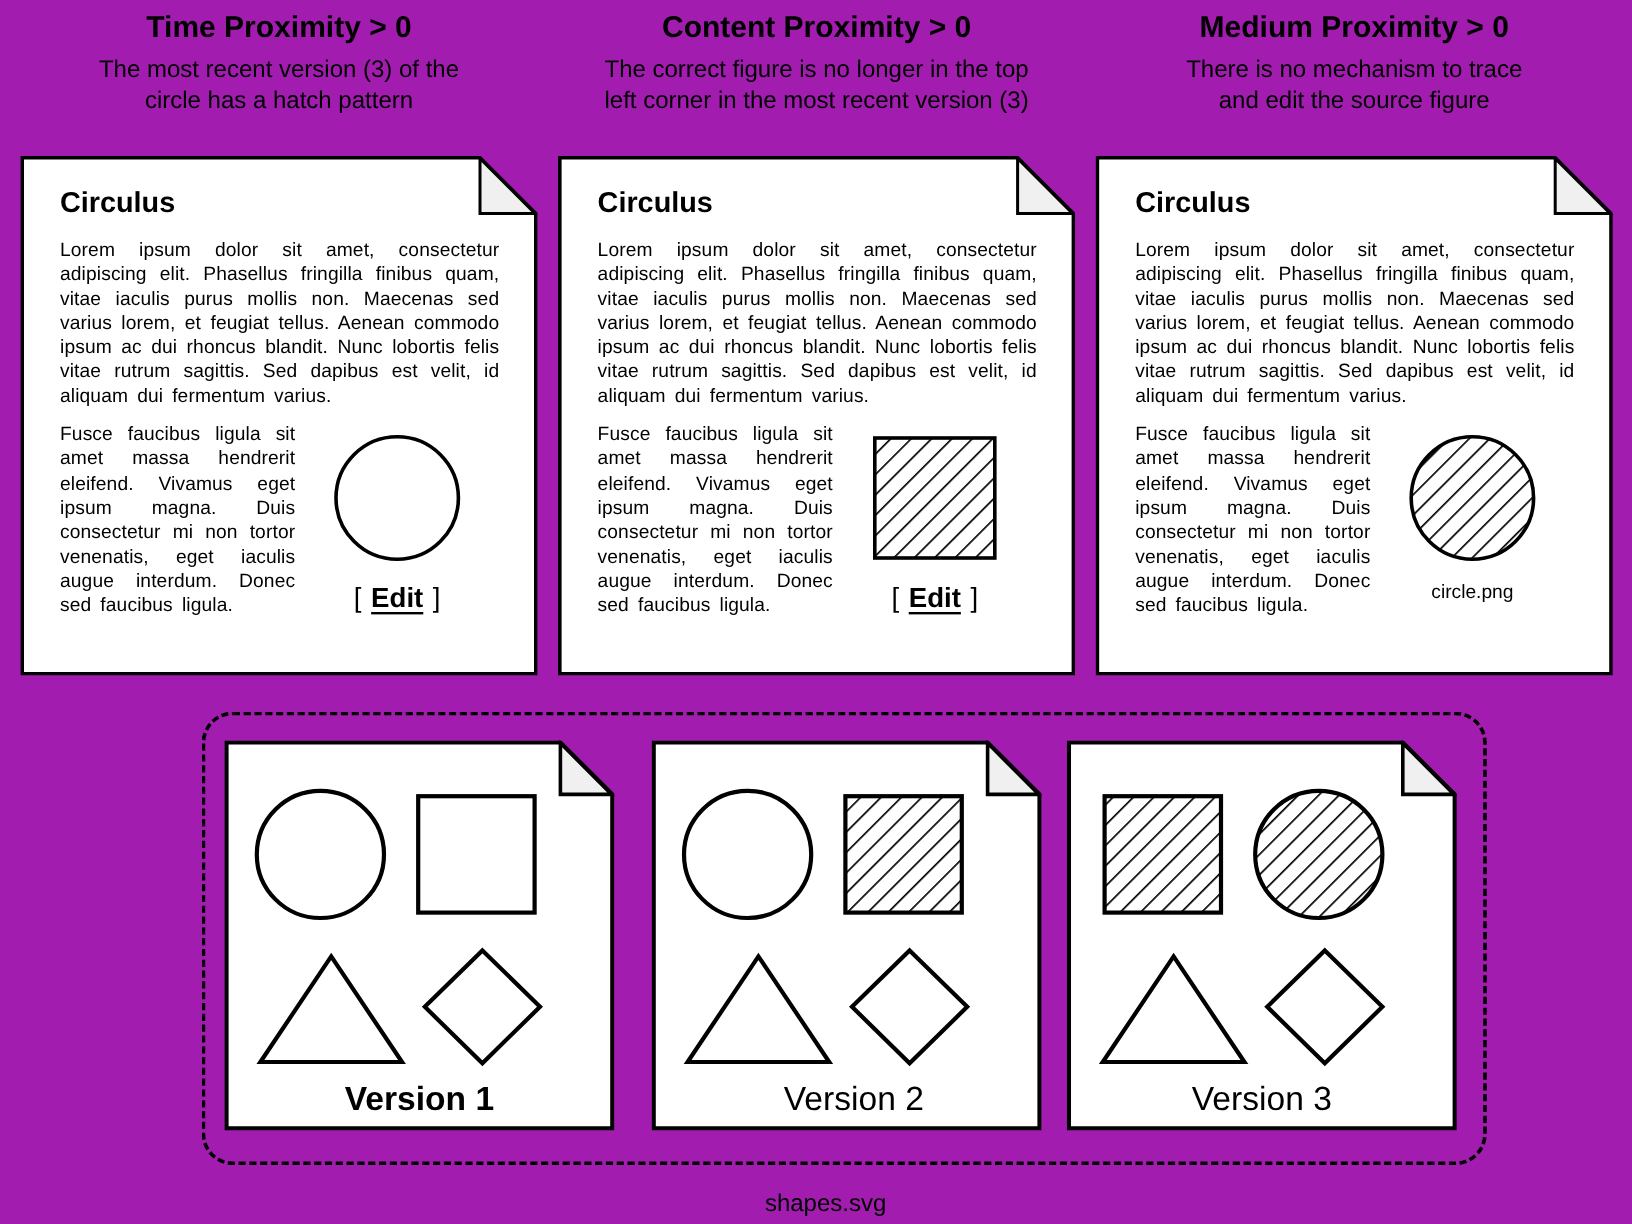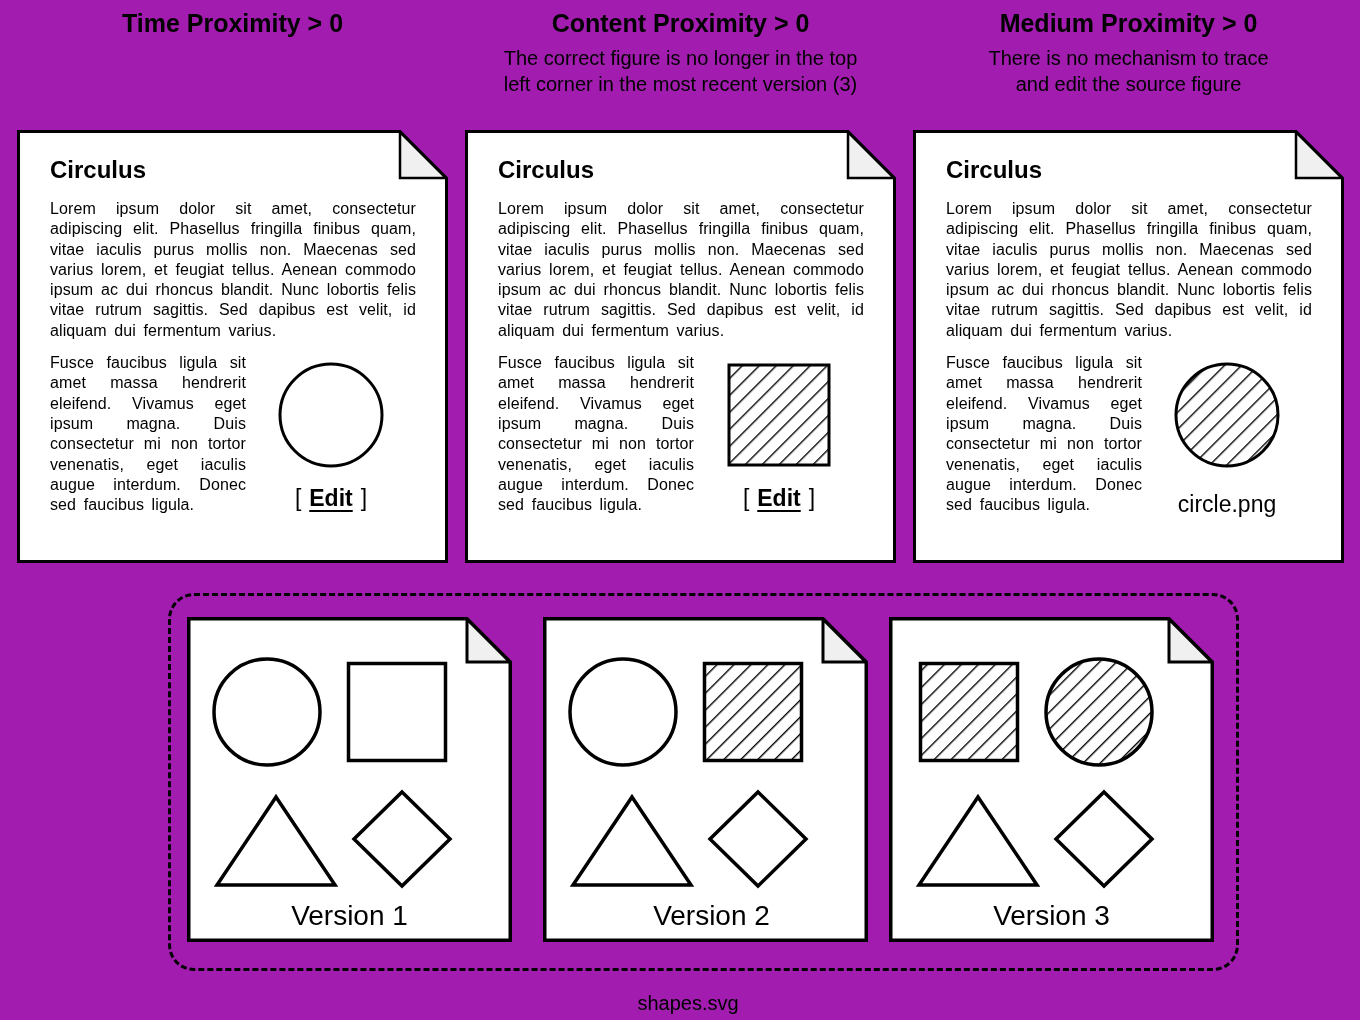--- a/index.html
+++ b/index.html
@@ -24,28 +24,28 @@
   }
   .doc-bottom{display:flex;margin-top:12px;}
   .doc-col{width:196px;flex:0 0 196px;}
   .fig-box{flex:1;display:flex;flex-direction:column;align-items:center;padding-top:6px;}
   .figure-svg{display:block;}
   .edit-caption{
     display:flex;gap:8px;align-items:baseline;margin-top:14px;
     font-size:23px;line-height:26px;cursor:pointer;
   }
   .edit-label{font-weight:700;text-decoration:underline;text-decoration-thickness:2px;text-underline-offset:4px;}
-  .file-caption{margin-top:20px;font-size:23px;line-height:26px;}
+  .file-caption{margin-top:10px;font-size:16px;line-height:26px;}
   
   .versions-panel{
     position:absolute;left:168px;top:593px;width:1071px;height:378px;
     border:3.5px dashed #000;border-radius:26px;box-sizing:border-box;
   }
   .version-card{position:absolute;top:21px;width:325px;height:325px;}
-  .v-0{left:16px;} .v-1{left:372px;padding-left:12px;} .v-2{left:718px;}
+  .v-0{left:16px;font-weight:bold;} .v-1{left:372px;padding-left:12px;} .v-2{left:718px;}
   .shapes-svg{position:absolute;top:0;left:0;z-index:1;}
   .version-label{
     position:absolute;left:0;bottom:10px;width:100%;z-index:1;
     text-align:center;font-size:28px;line-height:32px;
   }
   .file-label{
     position:absolute;left:168px;top:988px;width:1040px;
     text-align:center;font-size:20px;line-height:30px;
   }
 </style>
@@ -57,20 +57,22 @@
   <svg width="0" height="0" style="position:absolute" aria-hidden="true">
     <defs>
       <pattern id="hatch" patternUnits="userSpaceOnUse" width="12" height="12" patternTransform="rotate(45)">
         <line x1="0" y1="0" x2="0" y2="12" stroke="#000" stroke-width="2.8"></line>
       </pattern>
     </defs>
   </svg>
 
   <section class="column col-0">
     <h2 class="col-heading">Time Proximity &gt; 0</h2>
+    <p class="col-subtitle">The most recent version (3) of the
+circle has a hatch pattern</p>
     <div class="doc-card doc-frame">
         <svg class="frame-svg" width="431" height="433">
           <path d="M1.5 1.5 L383 1.5 L429.5 48 L429.5 431.5 L1.5 431.5 Z" fill="#fff" stroke="#000" stroke-width="3" stroke-linejoin="miter"></path>
           <path d="M383 2 L429 48 L383 48 Z" fill="#f0f0f0" stroke="#000" stroke-width="2.5"></path>
         </svg>
       <div class="doc-inner">
         <h3 class="doc-title">Circulus</h3>
         <p class="doc-para">Lorem ipsum dolor sit amet, consectetur adipiscing elit. Phasellus fringilla finibus quam, vitae iaculis purus mollis non. Maecenas sed varius lorem, et feugiat tellus. Aenean commodo ipsum ac dui rhoncus blandit. Nunc lobortis felis vitae rutrum sagittis. Sed dapibus est velit, id aliquam dui fermentum varius.</p>
         <div class="doc-bottom">
           <p class="doc-para doc-col">Fusce faucibus ligula sit amet massa hendrerit eleifend. Vivamus eget ipsum magna. Duis consectetur mi non tortor venenatis, eget iaculis augue interdum. Donec sed faucibus ligula.</p>

